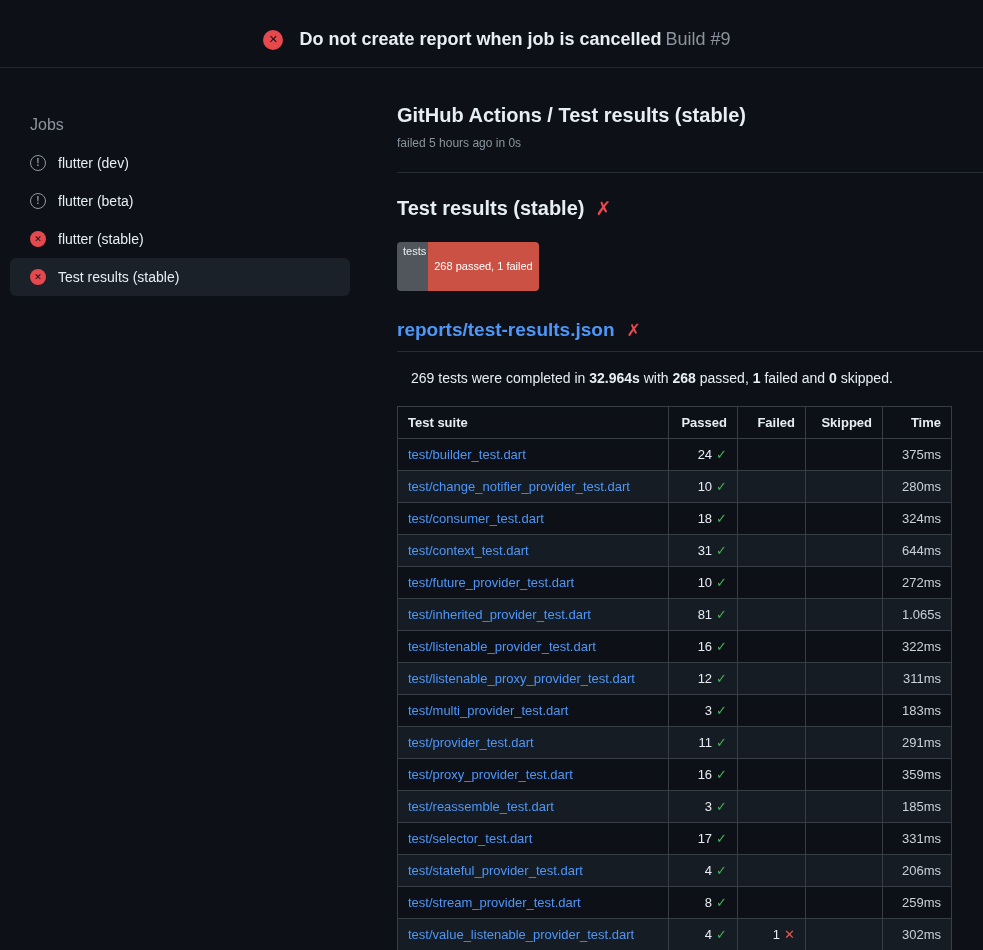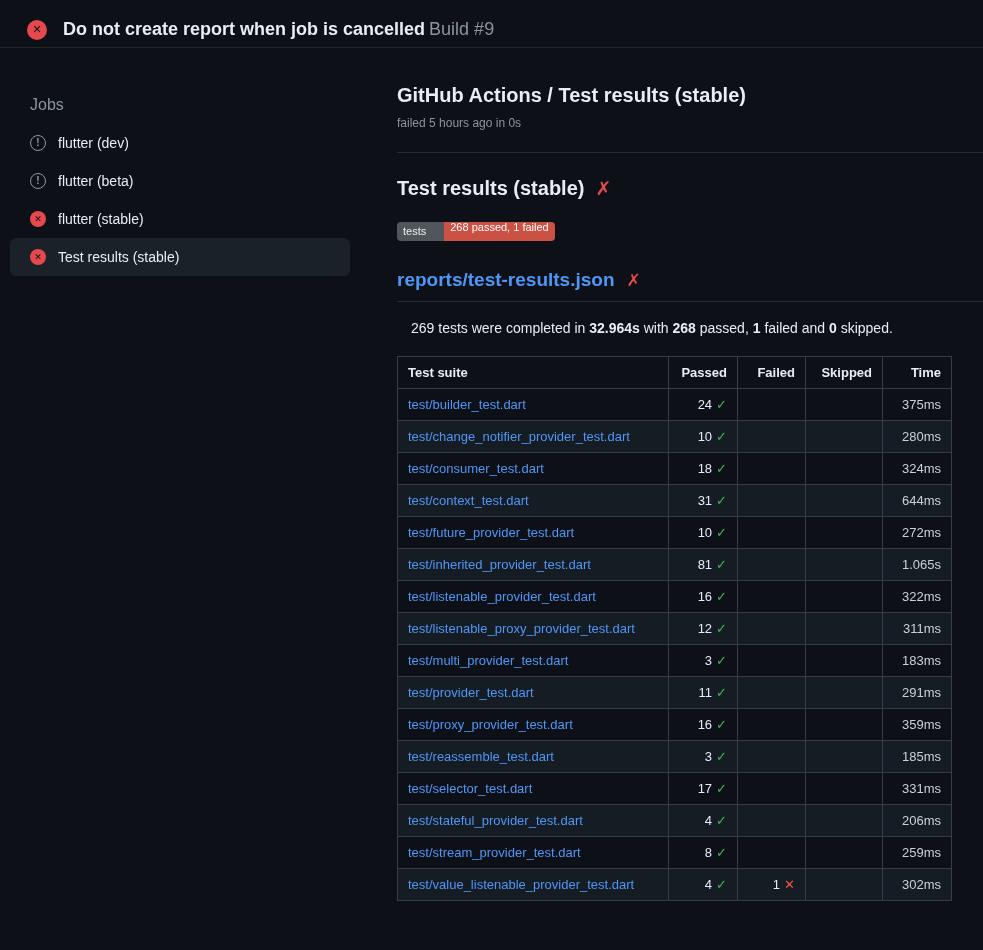--- a/index.html
+++ b/index.html
@@ -8,22 +8,23 @@
     width:983px; height:950px; overflow:hidden;
     background:#0d1117; color:#e6edf3;
     font-family:"Liberation Sans","DejaVu Sans",sans-serif;
     font-size:14px;
   }
   a { text-decoration:none; }
 
   
   .app-header {
     display:flex; align-items:center;
-    height:48px; padding:12px 16px 0 27px;
+    height:68px; padding:12px 16px 0 27px;
     border-bottom:1px solid #21262d;
+    justify-content:center;
   }
   .status-circle {
     width:20px; height:20px; border-radius:50%;
     background:#e5484d; color:#0d1117;
     display:inline-flex; align-items:center; justify-content:center;
     font-weight:700; font-size:11px; line-height:1; flex:none;
   }
   .status-circle::before { content:"✕"; }
   .header-title { font-size:18px; font-weight:700; margin-left:16px; white-space:nowrap; }
   .header-build { font-size:18px; font-weight:400; color:#8b949e; margin-left:4px; }
@@ -66,22 +67,22 @@
     font-size:20px; font-weight:700; margin:24px 0 0 0;
   }
   .cross { color:#e5484d; font-weight:700; font-size:19px; line-height:1; }
   .cross::before { content:"✗"; }
 
   .badge {
     display:inline-flex; margin-top:22px;
     border-radius:4px; overflow:hidden;
     font-size:11px; line-height:1;
   }
-  .badge-label { background:#50565c; color:#eceff2; padding:4px 18px 4px 6px; }
-  .badge-value { background:#ca5144; color:#ffffff; padding:0 6px; }
+  .badge-label { background:#50565c; color:#eceff2; padding:4px 2px 4px 6px; }
+  .badge-value { background:#ca5144; color:#ffffff; padding:19px 6px; }
 
   .report-title {
     display:flex; align-items:center; gap:12px;
     margin:28px 0 0 0; padding-bottom:10px;
     border-bottom:1px solid #262d35;
     font-size:19px; font-weight:700;
   }
   .report-link { color:#4e96f7; }
   .report-title .cross { font-size:17px; }
 

